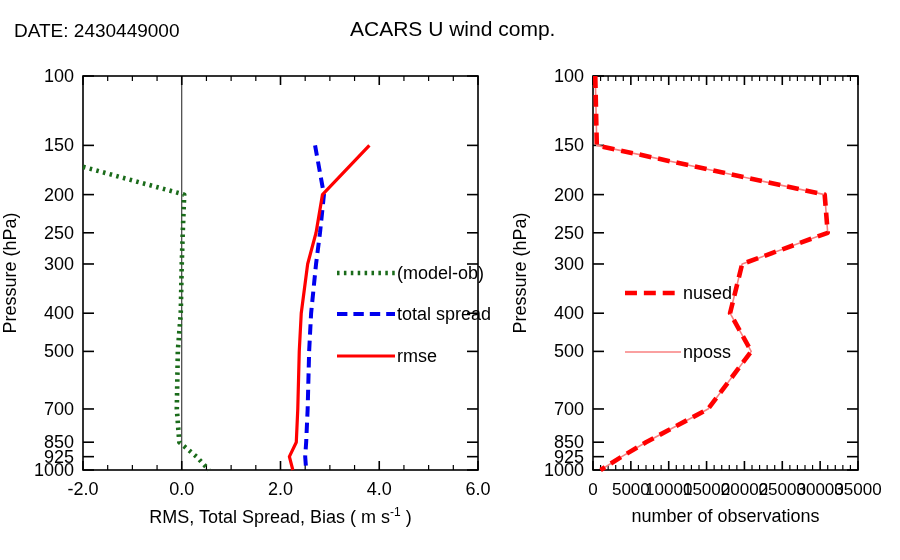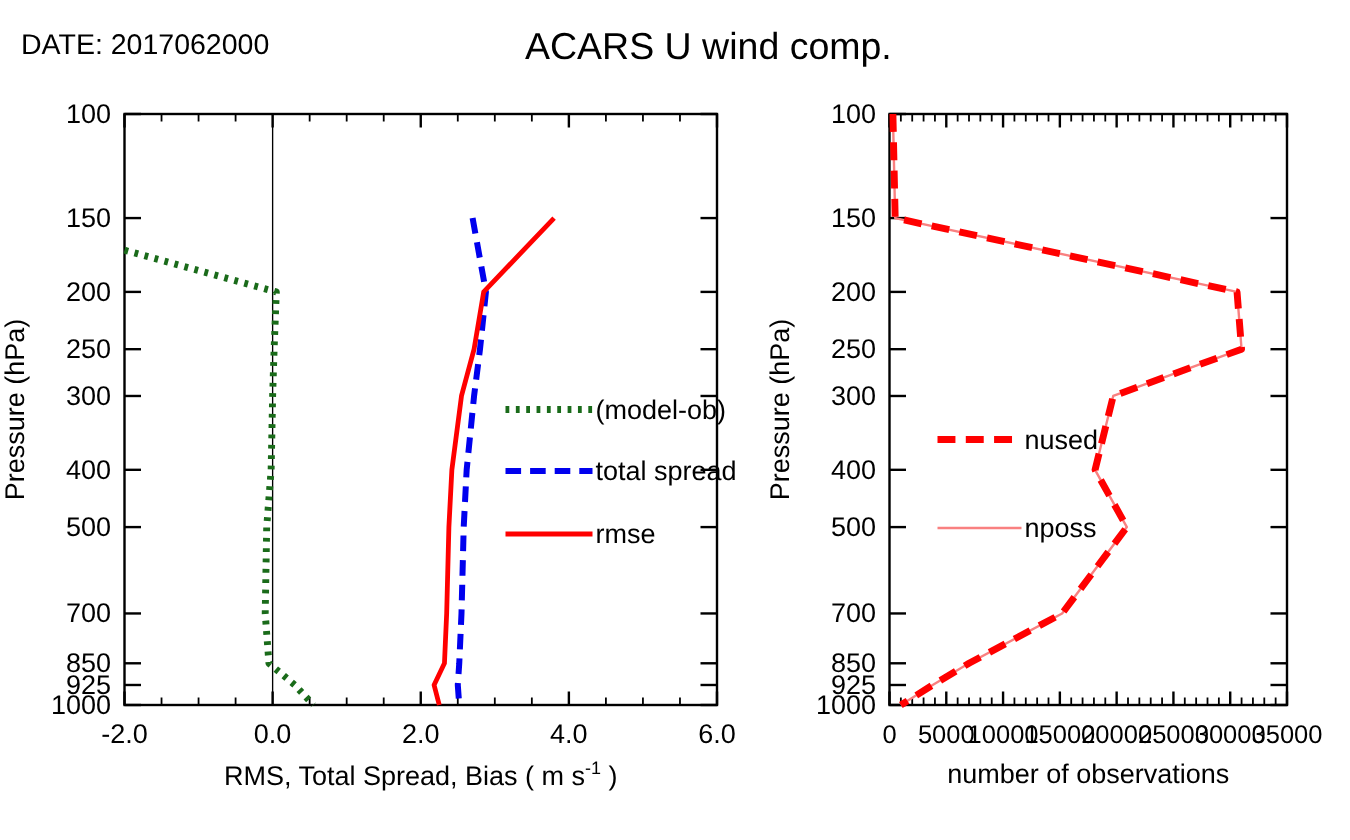--- a/index.html
+++ b/index.html
@@ -11,35 +11,35 @@
     overflow:hidden;
     position:relative;
   }
   #root{position:absolute;left:0;top:0;width:900px;height:560px;}
   .date-label{
     position:absolute; left:14px; top:20px;
     font-size:19px; color:#000; white-space:nowrap;
   }
   .main-title{
     position:absolute; left:350px; top:17px;
-    font-size:25px; color:#000; white-space:nowrap;
+    font-size:21px; color:#000; white-space:nowrap;
   }
   svg{position:absolute;left:0;top:0;}
   .axis-text{font-family:"Liberation Sans", sans-serif;fill:#000;}
   .tick-label{font-size:18px;}
   .tick-label-sm{font-size:17px;}
   .ax-title{font-size:18px;}
   .legend-text{font-size:18px;}
 </style>
 </head>
 <body>
 
 <div id="root">
 
-  <div class="date-label">DATE: 2017062000</div>
+  <div class="date-label">DATE: 2430449000</div>
   <div class="main-title">ACARS U wind comp.</div>
 
   <svg id="plot" width="900" height="560">
       <rect x="83" y="76" width="395" height="394" fill="none" stroke="#000" stroke-width="1.6"></rect>
       <line x1="181.75" y1="76" x2="181.75" y2="470" stroke="#000" stroke-width="0.9"></line>
       <line x1="83" y1="470" x2="83" y2="461" stroke="#000" stroke-width="1.6"></line>
       <line x1="83" y1="76" x2="83" y2="85" stroke="#000" stroke-width="1.6"></line>
       <line x1="181.75" y1="470" x2="181.75" y2="461" stroke="#000" stroke-width="1.6"></line>
       <line x1="181.75" y1="76" x2="181.75" y2="85" stroke="#000" stroke-width="1.6"></line>
       <line x1="280.5" y1="470" x2="280.5" y2="461" stroke="#000" stroke-width="1.6"></line>

